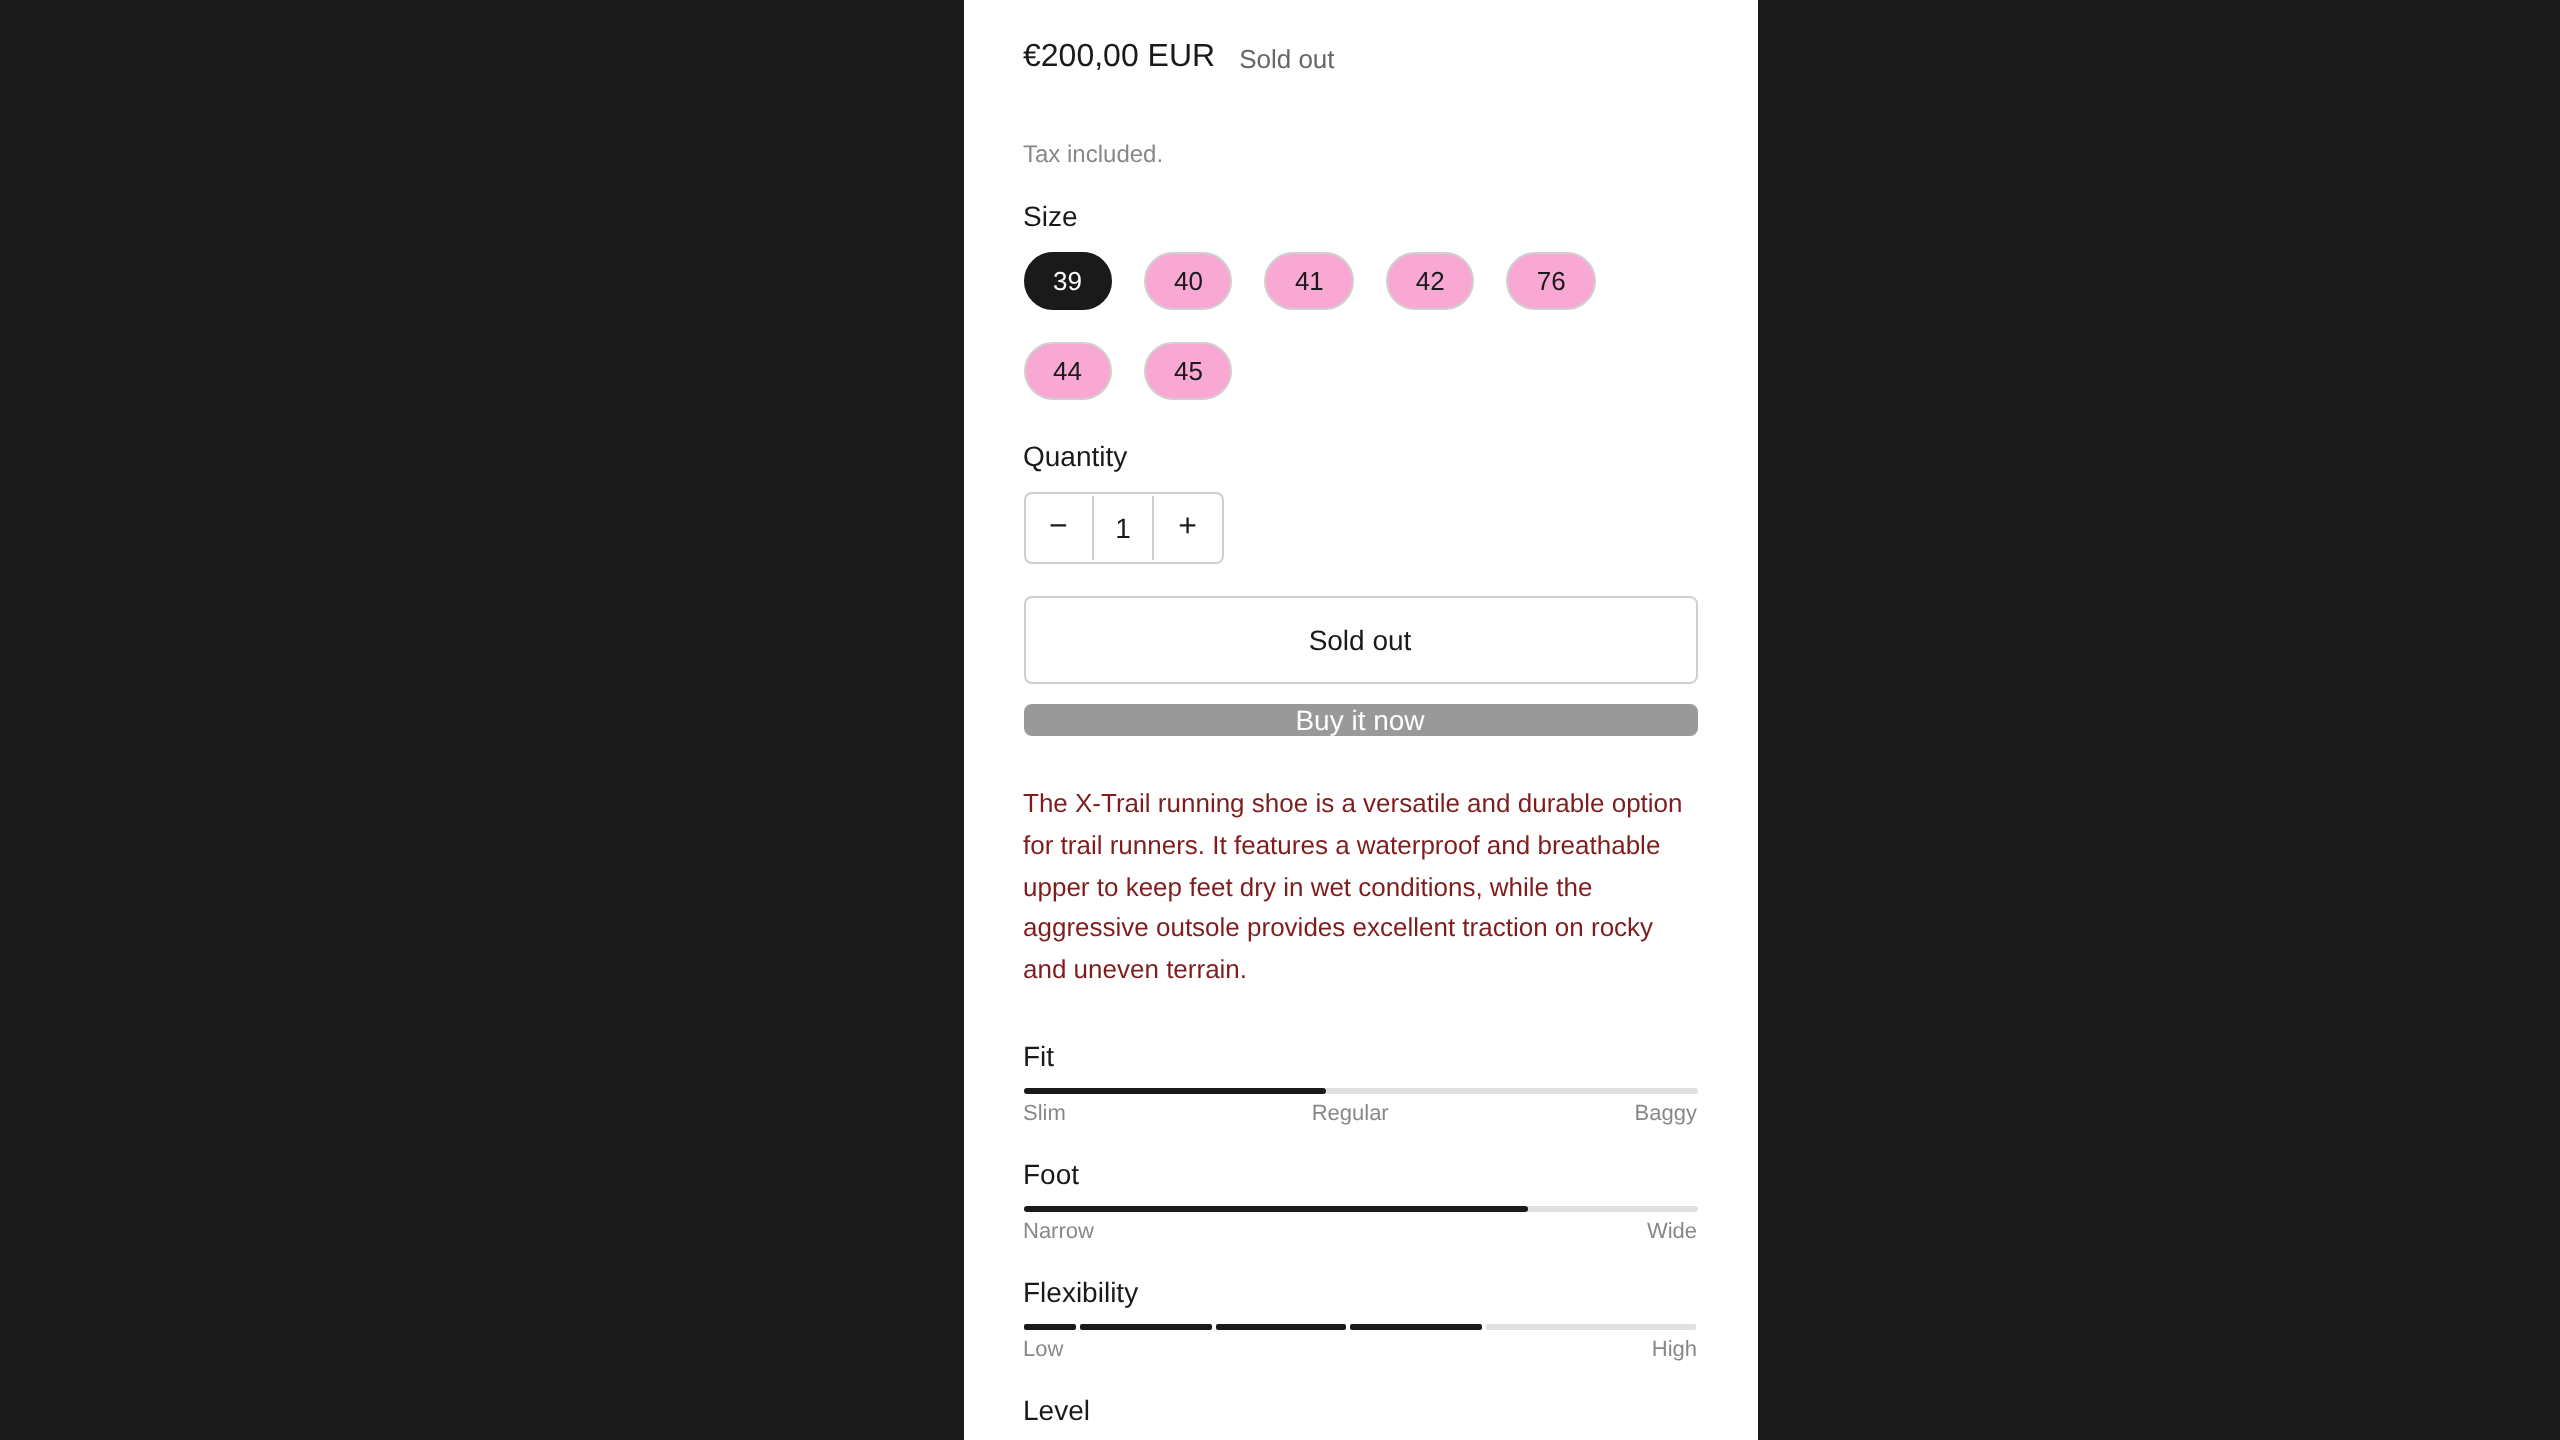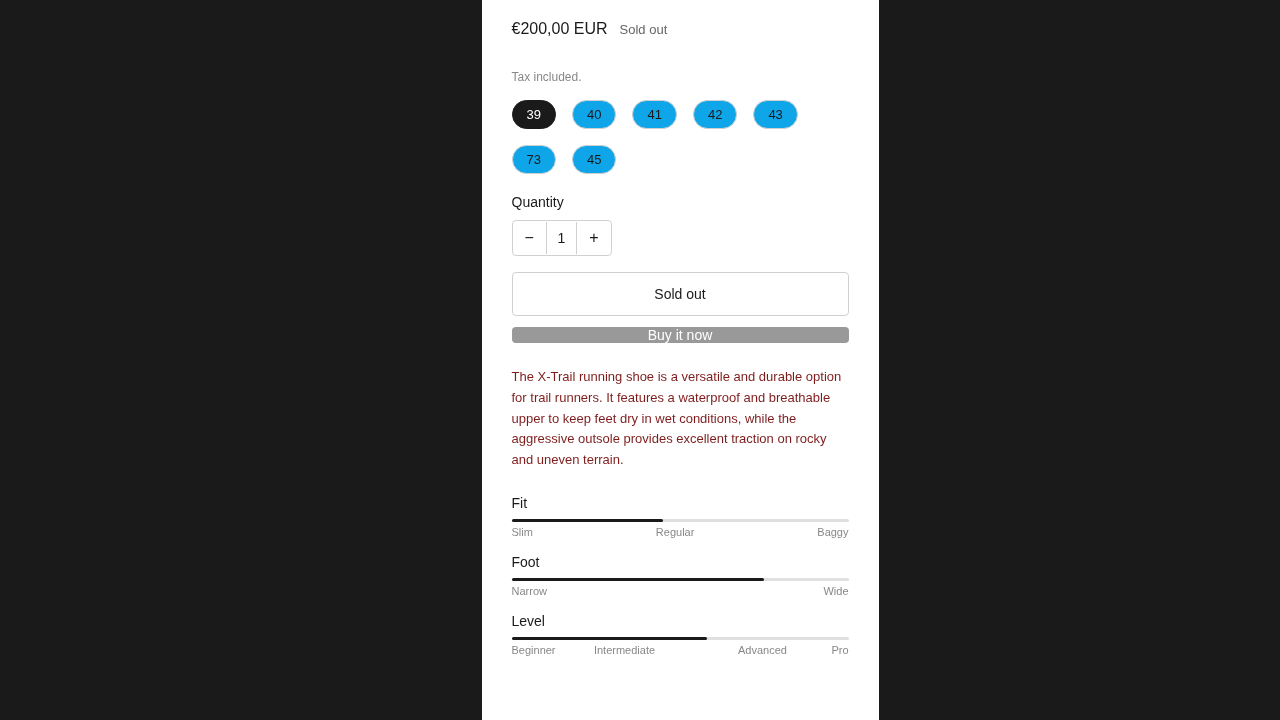--- a/index.html
+++ b/index.html
@@ -75,21 +75,21 @@
 
     .size-grid {
       display: flex;
       flex-wrap: wrap;
       gap: 16px;
       margin-bottom: 20px;
     }
 
     .size-btn {
       border: 1px solid #d0d0d0;
-      background: #0ea5e9;
+      background: #f9a8d4;
       border-radius: 20px;
       padding: 6px 14px;
       font-size: 13px;
       cursor: pointer;
       color: #1a1a1a;
       min-width: 44px;
       text-align: center;
     }
 
     .size-btn.selected {
@@ -233,27 +233,28 @@
   <div class="main-content">
 
     
     <div class="price-row">
       <span class="price">€200,00 EUR</span>
       <span class="sold-out-badge">Sold out</span>
     </div>
     <div class="tax-info">Tax included.</div>
 
     
+    <div class="section-label">Size</div>
     <div class="size-grid">
       <button class="size-btn selected">39</button>
       <button class="size-btn">40</button>
       <button class="size-btn">41</button>
       <button class="size-btn">42</button>
-      <button class="size-btn">43</button>
-      <button class="size-btn">73</button>
+      <button class="size-btn">76</button>
+      <button class="size-btn">44</button>
       <button class="size-btn">45</button>
     </div>
 
     
     <div class="quantity-section">
       <div class="section-label">Quantity</div>
       <div class="quantity-control">
         <button class="qty-btn">−</button>
         <span class="qty-value">1</span>
         <button class="qty-btn">+</button>
@@ -288,20 +289,34 @@
       <div class="slider-track">
         <div class="slider-fill foot-fill"></div>
       </div>
       <div class="slider-labels">
         <span>Narrow</span>
         <span>Wide</span>
       </div>
     </div>
 
     
+    <div class="attribute-section">
+      <div class="attribute-title">Flexibility</div>
+      <div class="flex-segments">
+        <div class="flex-seg" style="width:8%; background:#1a1a1a;"></div>
+        <div class="flex-seg" style="width:20%; background:#1a1a1a;"></div>
+        <div class="flex-seg" style="width:20%; background:#1a1a1a;"></div>
+        <div class="flex-seg" style="width:20%; background:#1a1a1a;"></div>
+        <div class="flex-seg" style="width:32%; background:#e0e0e0;"></div>
+      </div>
+      <div class="slider-labels">
+        <span>Low</span>
+        <span>High</span>
+      </div>
+    </div>
 
     
     <div class="attribute-section">
       <div class="attribute-title">Level</div>
       <div class="slider-track">
         <div class="slider-fill level-fill"></div>
       </div>
       <div class="slider-labels">
         <span>Beginner</span>
         <span class="slider-label-center">Intermediate</span>

